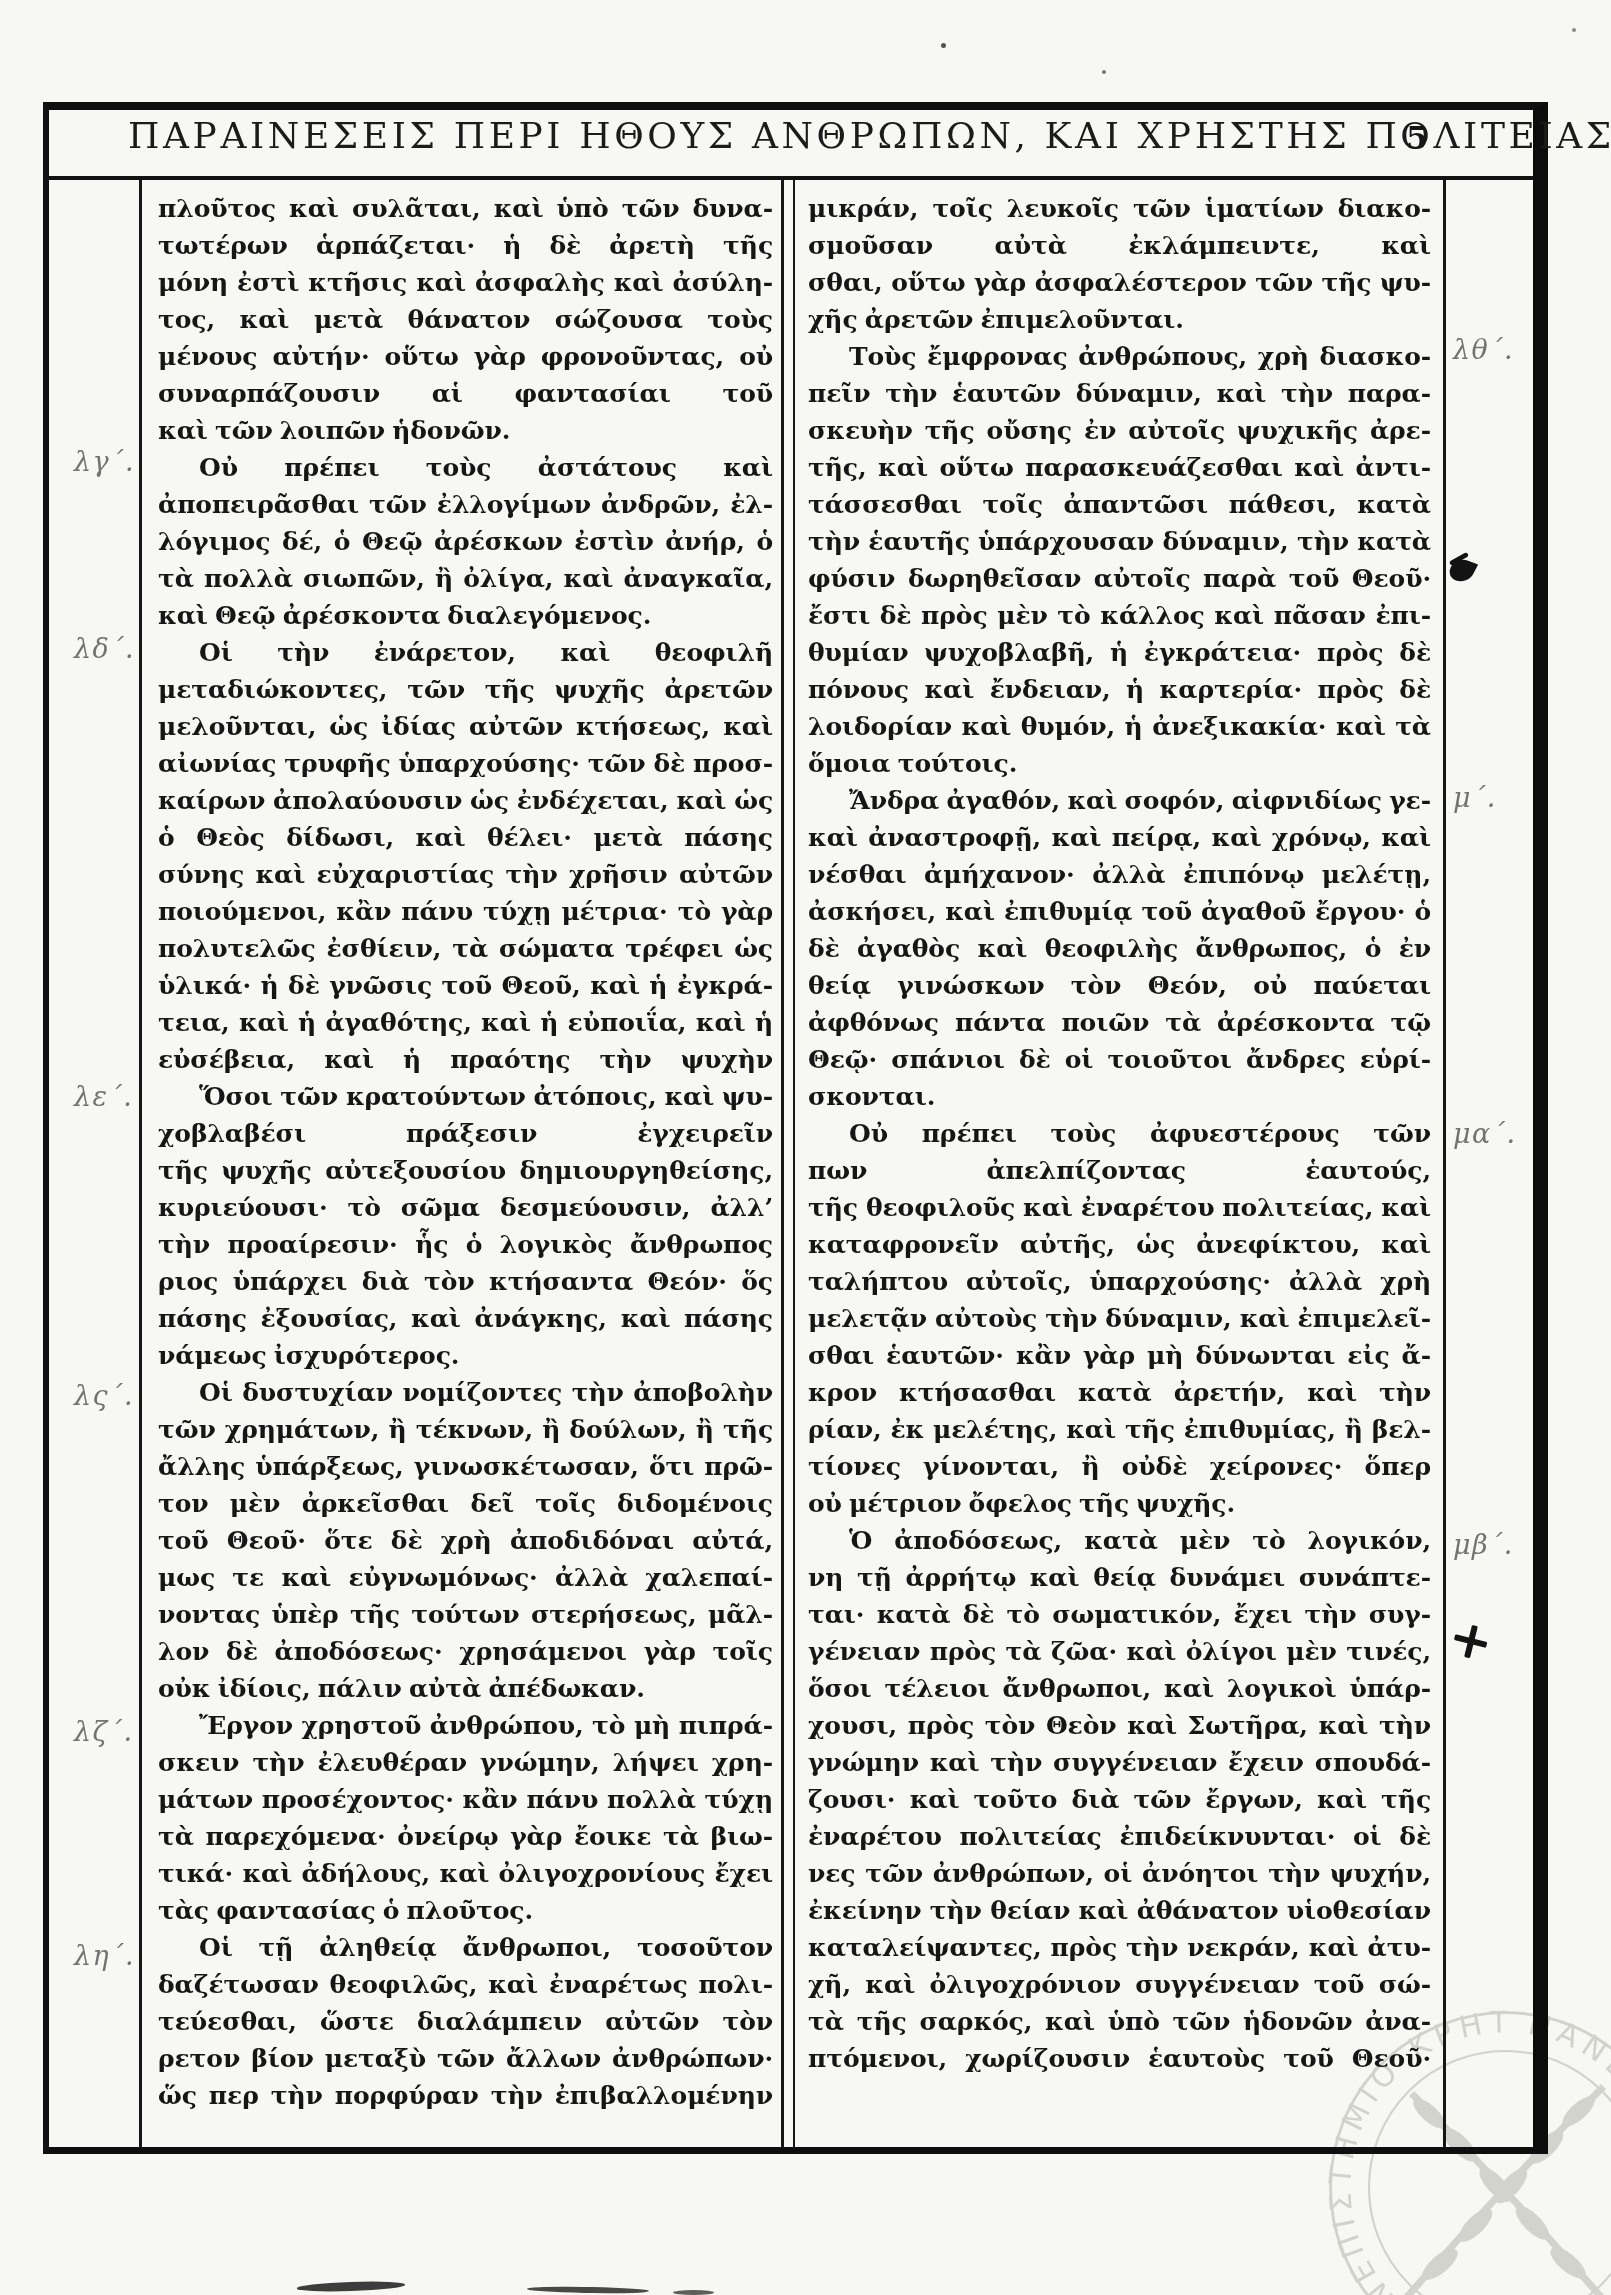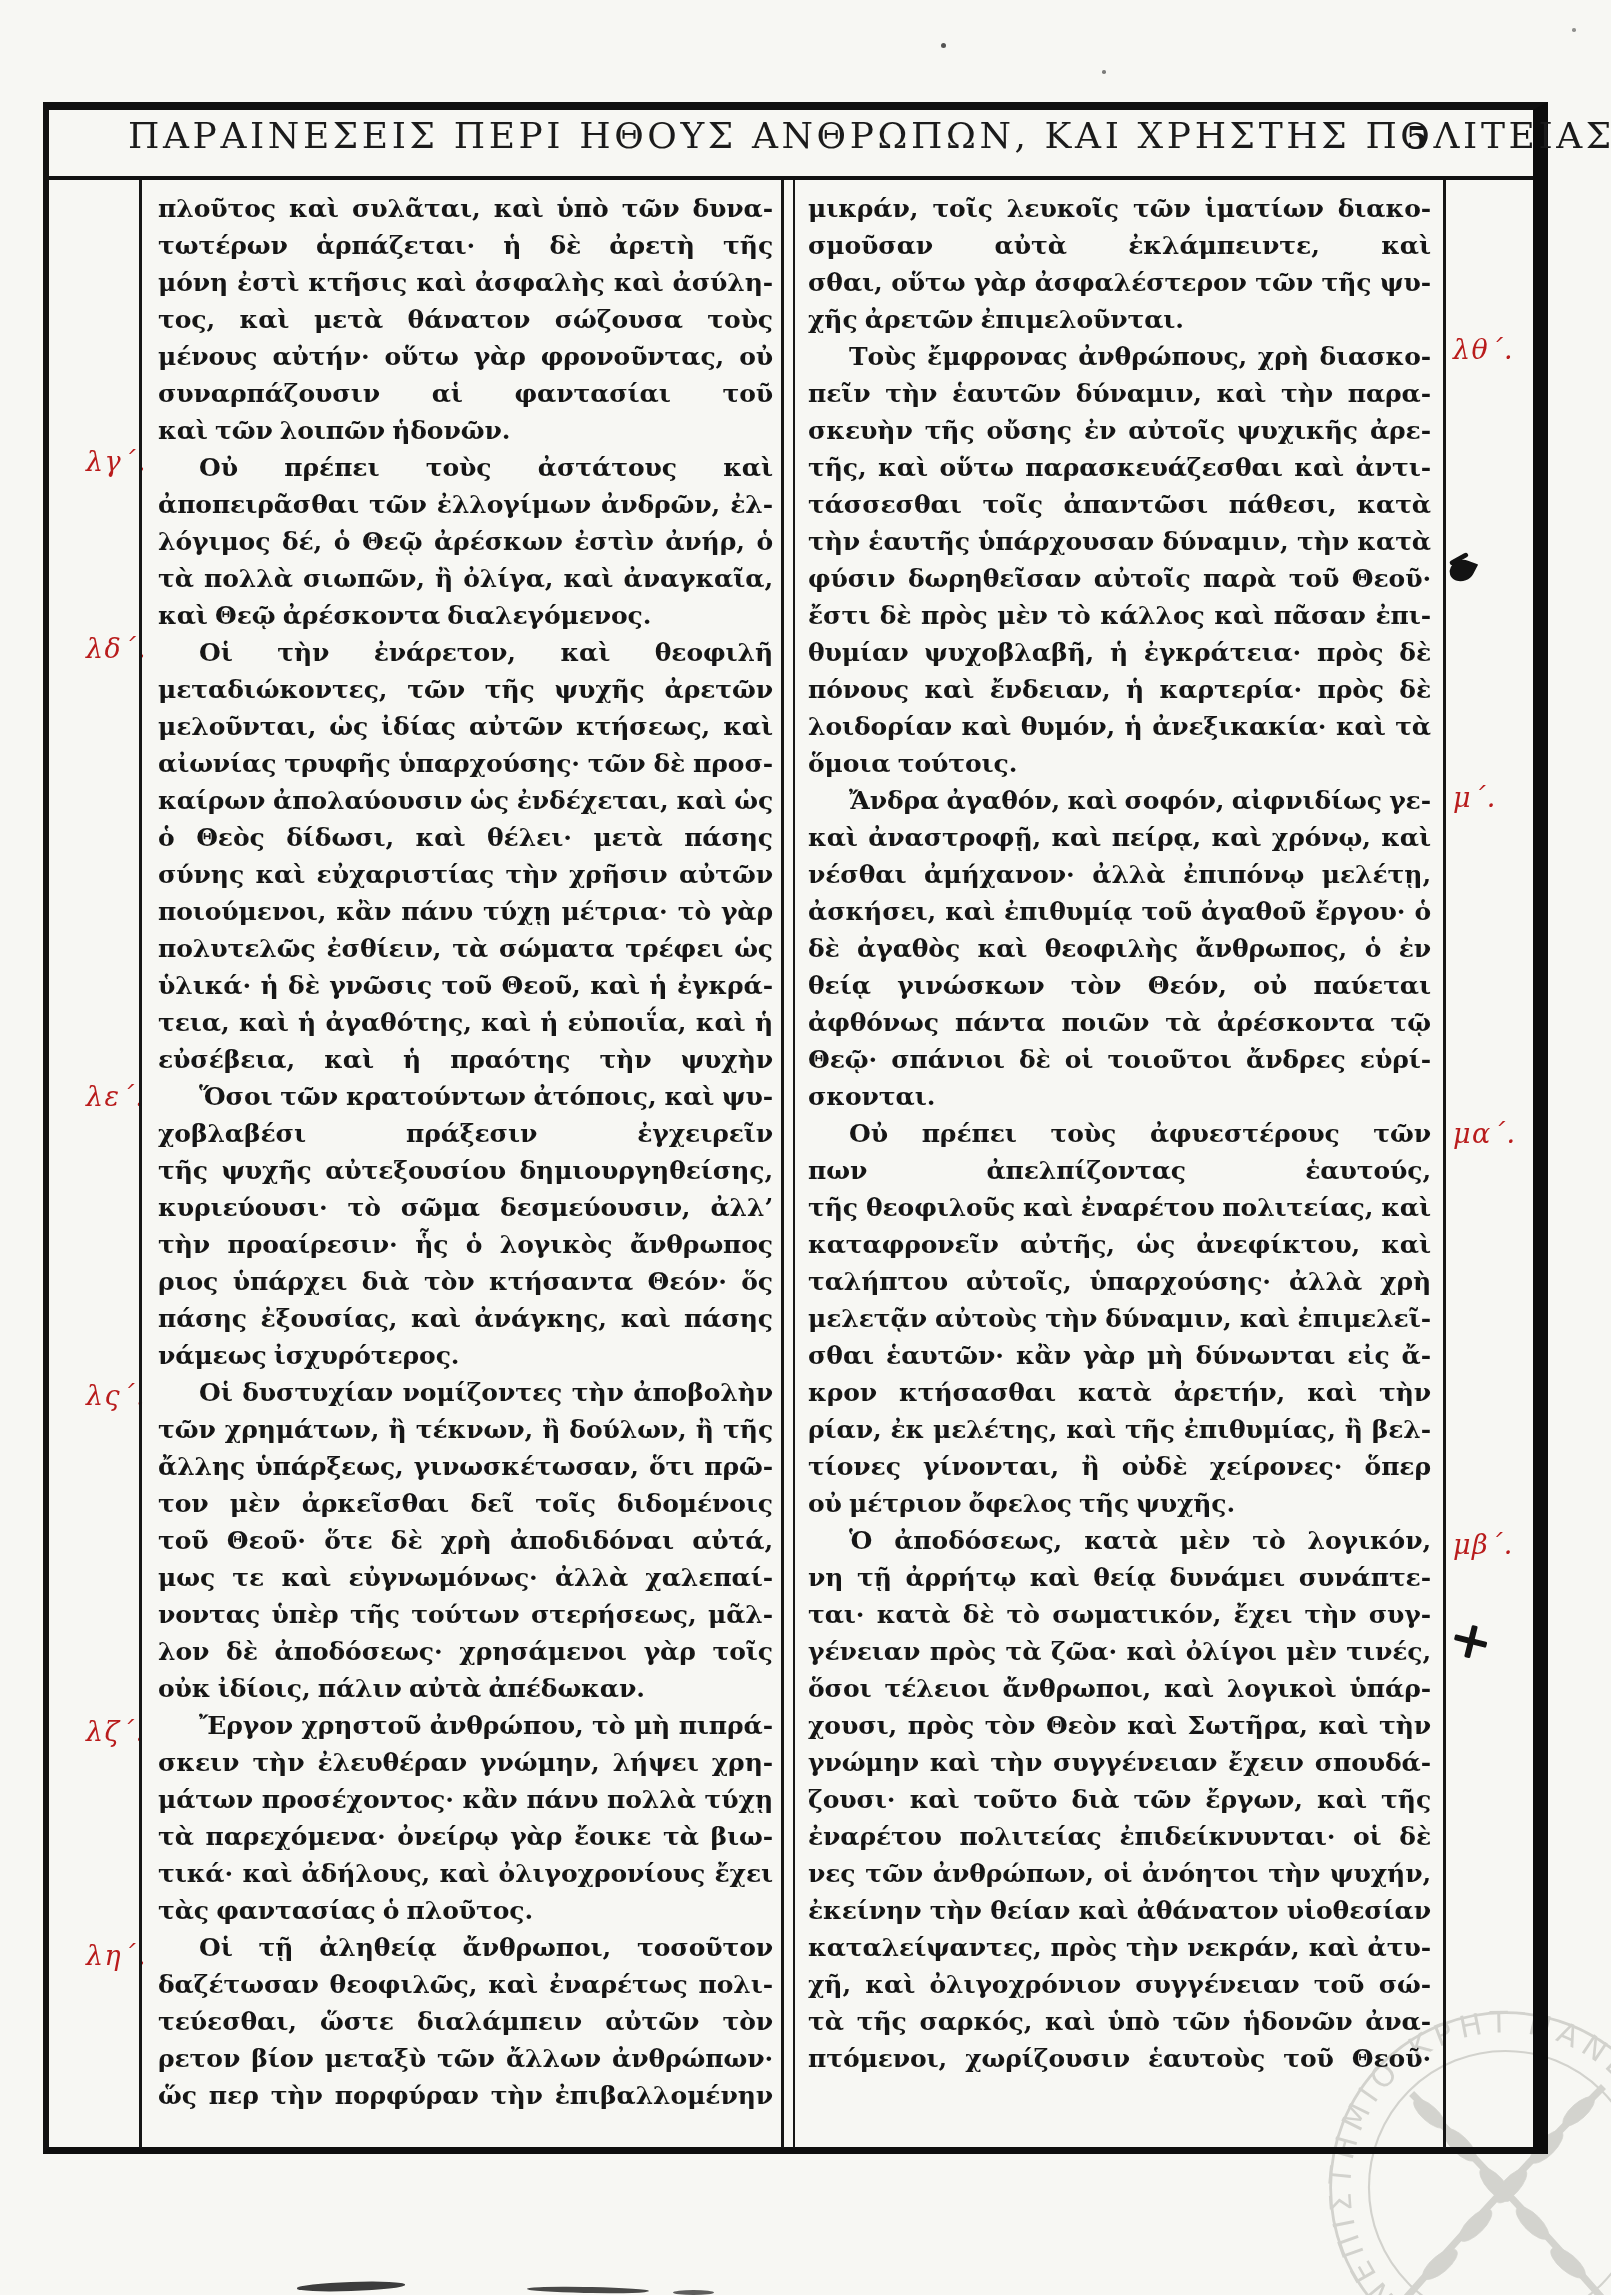--- a/index.html
+++ b/index.html
@@ -41,23 +41,23 @@
   .tline{
     height:37px; line-height:37px; overflow:hidden;
     font-size:25px; word-spacing:-1.4px; letter-spacing:-0.1px;
     text-align:justify; text-align-last:justify; color:#161616;
   }
   .tline.ind{ padding-left:41px; box-sizing:border-box; }
   .tline.last{ text-align-last:left; }
   
   .mlabel{
     position:absolute; z-index:2; font-style:italic; font-size:27px;
-    letter-spacing:1.4px; color:#b91c1c; white-space:nowrap;
-  }
-  .mlabel.ml-left{ left:86px; }
+    letter-spacing:1.4px; color:#737373; white-space:nowrap;
+  }
+  .mlabel.ml-left{ left:74px; }
   .mlabel.ml-right{ left:1453px; }
   
   .mark{ position:absolute; z-index:2; }
   .mark-leaf{
     width:23.4px; height:23.4px; background:#131313;
     border-radius:4% 62% 55% 62%;
     transform:rotate(118deg) skewX(8deg);
   }
   .mark-leaf::after{
     content:""; position:absolute; left:-8.5px; top:17px;

